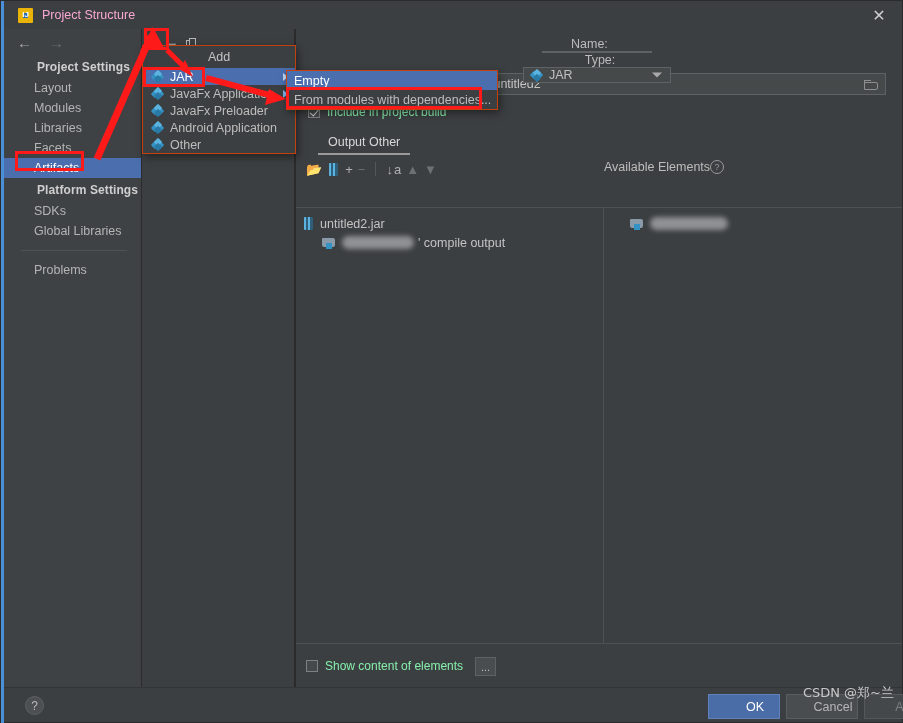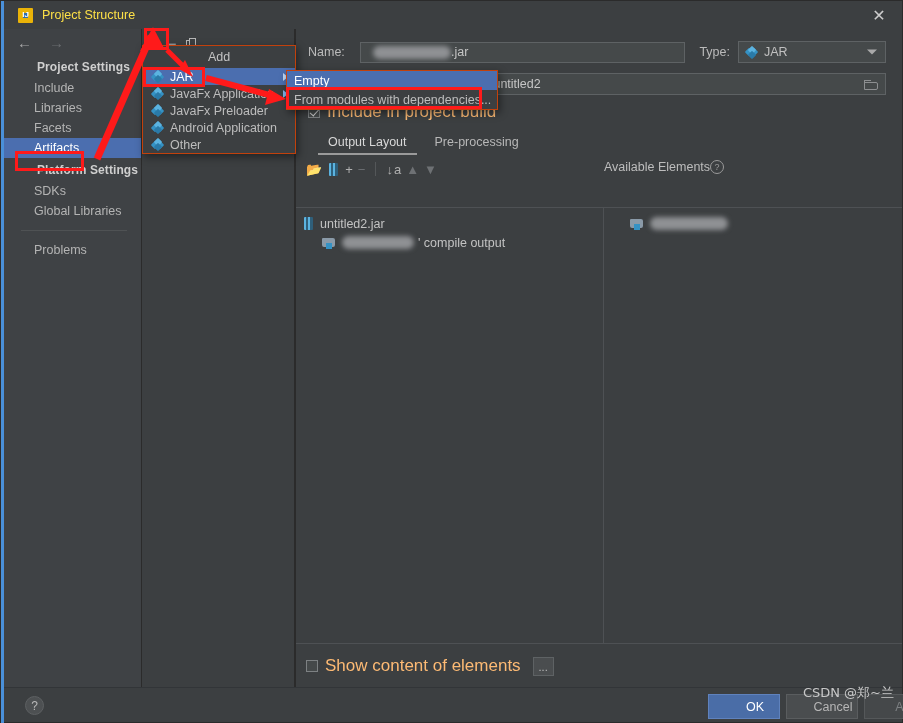--- a/index.html
+++ b/index.html
@@ -32,21 +32,21 @@
   .title-icon{
     width:15px;height:15px;margin-left:14px;margin-right:9px;
     background:#2f6fb0;border:5px solid #eab308;
     box-sizing:border-box;position:relative;border-radius:1px;
     display:flex;align-items:center;justify-content:center;
   }
   .title-icon span{
     color:#ffffff;font-size:8px;font-weight:bold;line-height:1;
     font-family:"Liberation Sans",sans-serif;
   }
-  .title-text{font-size:12.5px;color:#fde047;}
+  .title-text{font-size:12.5px;color:#f9a8d4;}
   .close-btn{
     position:absolute;right:0;top:0;width:46px;height:28px;
     display:flex;align-items:center;justify-content:center;
     color:#cccccc;font-size:16px;cursor:default;
   }
   
   .content{
     position:absolute;left:3px;top:28px;right:0;bottom:34px;
     display:flex;
   }
@@ -104,21 +104,21 @@
   .mid-list{
     position:absolute;left:0;right:0;top:28px;bottom:0;
     background:#3c3f41;
   }
   
   .right-pane{
     flex:1 1 auto;background:#3c3f41;position:relative;
     border-left:1px solid #2b2b2b;
   }
   .form-row{
-    display:flex;align-items:center;height:30px;padding:8px 16px 0 12px;
+    display:flex;align-items:center;height:30px;padding:8px 16px 0 12px;flex-direction:column;
   }
   .form-label{color:#bbbbbb;font-size:12.5px;width:52px;}
   .txt-field{
     flex:1 1 auto;height:21px;background:#45494a;border:1px solid #5e6264;
     box-sizing:border-box;display:flex;align-items:center;
     padding-left:6px;color:#c6c6c6;font-size:12.5px;position:relative;
     overflow:hidden;
   }
   .redact{
     display:inline-block;height:13px;border-radius:7px;
@@ -170,21 +170,21 @@
     display:flex;align-items:center;height:22px;padding-left:12px;margin-top:4px;
   }
   .chkbox{
     width:12px;height:12px;border:1px solid #7d8183;background:#45494a;
     box-sizing:border-box;margin-right:7px;position:relative;flex:0 0 12px;
   }
   .chkbox.checked:after{
     content:"";position:absolute;left:3px;top:0px;width:4px;height:8px;
     border:solid #d2d2d2;border-width:0 1.6px 1.6px 0;transform:rotate(42deg);
   }
-  .chk-label{color:#fdba74;font-size:17px;}
+  .chk-label{color:#86efac;font-size:12px;}
   .tabs{
     display:flex;align-items:flex-end;height:26px;padding-left:18px;margin-top:6px;
     position:relative;
   }
   .tab{
     padding:0 14px;height:24px;line-height:22px;color:#b8b8b8;font-size:12.5px;
     position:relative;
   }
   .tab.active{color:#d8d8d8;}
   .tab.active:after{
@@ -317,21 +317,22 @@
 
   <div class="content">
 
     <div class="sidebar">
       <div class="nav-arrows">
         <span class="arr arr-back">←</span>
         <span class="arr arr-fwd">→</span>
       </div>
 
       <div class="nav-group-title">Project Settings</div>
-      <div class="nav-item">Include</div>
+      <div class="nav-item">Layout</div>
+      <div class="nav-item">Modules</div>
       <div class="nav-item">Libraries</div>
       <div class="nav-item">Facets</div>
       <div class="nav-item selected">Artifacts</div>
 
       <div class="nav-group-title">Platform Settings</div>
       <div class="nav-item">SDKs</div>
       <div class="nav-item">Global Libraries</div>
 
       <div class="nav-sep"></div>
       <div class="nav-item">Problems</div>
@@ -374,22 +375,21 @@
           <span class="folder-ico"></span>
         </div>
       </div>
 
       <div class="chk-row">
         <span class="chkbox checked"></span>
         <span class="chk-label">Include in project build</span>
       </div>
 
       <div class="tabs">
-        <div class="tab active">Output Layout</div>
-        <div class="tab">Pre-processing</div>
+        <div class="tab active">Output Other</div>
       </div>
 
       <div class="layout-toolbar">
         <span class="lt-ico">📂</span>
         <span class="jarfile-ico" style="margin:0 2px;"></span>
         <span class="lt-ico">+</span>
         <span class="lt-ico dim">−</span>
         <span class="lt-sep"></span>
         <span class="lt-ico">↓ a</span>
         <span class="lt-ico dim">▲</span>

